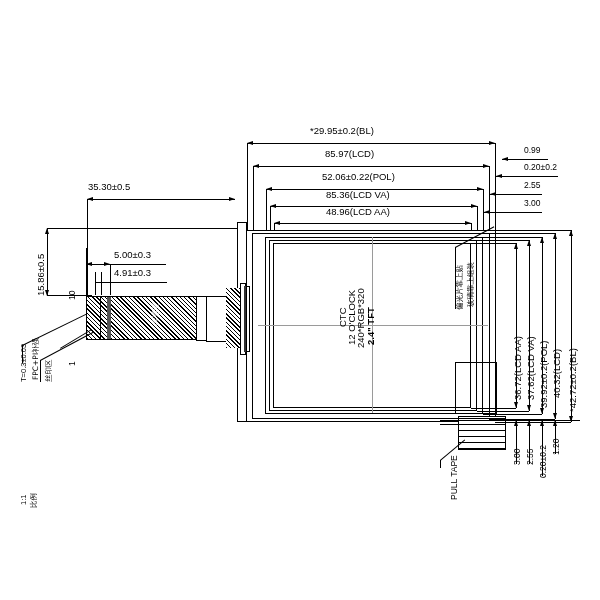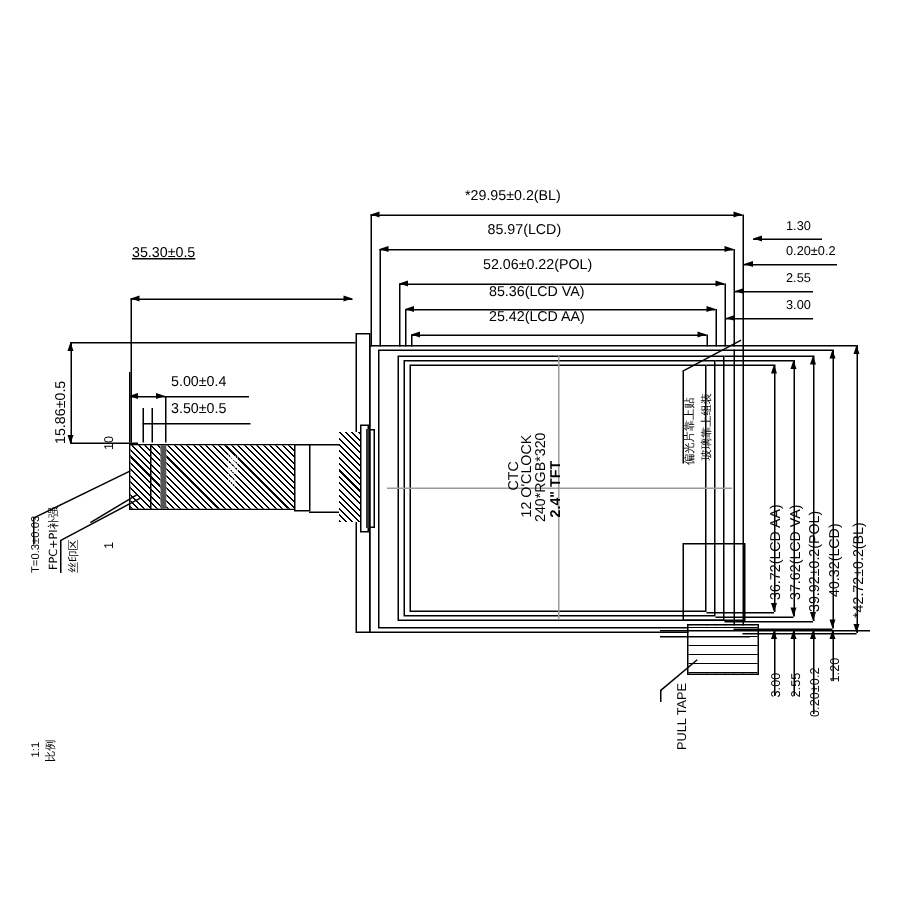--- a/index.html
+++ b/index.html
@@ -58,64 +58,64 @@
   <div class="ln v" style="left:266px;top:189px;height:42px;"></div>
   <div class="ln v" style="left:483px;top:189px;height:42px;"></div>
 
   <div class="lbl" style="left:326px;top:190px;">85.36(LCD VA)</div>
   <div class="ln h" style="left:270px;top:206px;width:207px;"></div>
   <div class="arw l" style="left:270px;top:203.5px;"></div>
   <div class="arw r" style="left:471px;top:203.5px;"></div>
   <div class="ln v" style="left:270px;top:206px;height:25px;"></div>
   <div class="ln v" style="left:477px;top:206px;height:25px;"></div>
 
-  <div class="lbl" style="left:326px;top:207px;">25.42(LCD AA)</div>
+  <div class="lbl" style="left:326px;top:207px;">48.96(LCD AA)</div>
   <div class="ln h" style="left:274px;top:223px;width:197px;"></div>
   <div class="arw l" style="left:274px;top:220.5px;"></div>
   <div class="arw r" style="left:465px;top:220.5px;"></div>
   <div class="ln v" style="left:274px;top:223px;height:8px;"></div>
   <div class="ln v" style="left:471px;top:223px;height:8px;"></div>
 
-  <div class="lbl sm" style="left:524px;top:146px;">1.30</div>
+  <div class="lbl sm" style="left:524px;top:146px;">0.99</div>
   <div class="ln h" style="left:502px;top:159px;width:46px;"></div>
   <div class="arw l" style="left:502px;top:156.5px;"></div>
 
   <div class="lbl sm" style="left:524px;top:163px;">0.20±0.2</div>
   <div class="ln h" style="left:496px;top:176px;width:62px;"></div>
   <div class="arw l" style="left:496px;top:173.5px;"></div>
 
   <div class="lbl sm" style="left:524px;top:181px;">2.55</div>
   <div class="ln h" style="left:490px;top:194px;width:52px;"></div>
   <div class="arw l" style="left:490px;top:191.5px;"></div>
 
   <div class="lbl sm" style="left:524px;top:199px;">3.00</div>
   <div class="ln h" style="left:484px;top:212px;width:58px;"></div>
   <div class="arw l" style="left:484px;top:209.5px;"></div>
 
-  <div class="lbl" style="left:88px;top:164px;text-decoration:underline;">35.30±0.5</div>
+  <div class="lbl" style="left:88px;top:182px;">35.30±0.5</div>
   <div class="ln h" style="left:87px;top:199px;width:148px;"></div>
   <div class="arw l" style="left:87px;top:196.5px;"></div>
   <div class="arw r" style="left:229px;top:196.5px;"></div>
   <div class="ln v" style="left:87px;top:199px;height:96px;"></div>
 
   <div class="lbl rot" style="left:36px;top:296px;">15.86±0.5</div>
   <div class="ln v" style="left:47px;top:228px;height:68px;"></div>
   <div class="arw u" style="left:44.5px;top:228px;"></div>
   <div class="arw d" style="left:44.5px;top:290px;"></div>
   <div class="ln h" style="left:47px;top:228px;width:190px;"></div>
   <div class="ln h" style="left:47px;top:295px;width:45px;"></div>
 
-  <div class="lbl" style="left:114px;top:250px;">5.00±0.4</div>
+  <div class="lbl" style="left:114px;top:250px;">5.00±0.3</div>
   <div class="ln h" style="left:86px;top:264px;width:80px;"></div>
   <div class="arw l" style="left:86px;top:261.5px;"></div>
   <div class="arw r" style="left:104px;top:261.5px;"></div>
   <div class="ln v" style="left:86px;top:248px;height:47px;"></div>
   <div class="ln v" style="left:110px;top:264px;height:31px;"></div>
 
-  <div class="lbl" style="left:114px;top:268px;">3.50±0.5</div>
+  <div class="lbl" style="left:114px;top:268px;">4.91±0.3</div>
   <div class="ln h" style="left:95px;top:282px;width:72px;"></div>
   <div class="ln v" style="left:95px;top:272px;height:23px;"></div>
   <div class="ln v" style="left:101px;top:272px;height:23px;"></div>
 
   <div class="lbl sm rot" style="left:68px;top:300px;">10</div>
 
   <div class="box" style="left:86px;top:296px;width:111px;height:44px;background:#fff;"></div>
   <div class="hatchX" style="position:absolute;left:87px;top:297px;width:20px;height:42px;"></div>
   <div class="ln v" style="left:100px;top:297px;height:42px;background:#000;"></div>
   <div class="solidGray" style="position:absolute;left:107px;top:297px;width:4px;height:42px;"></div>

